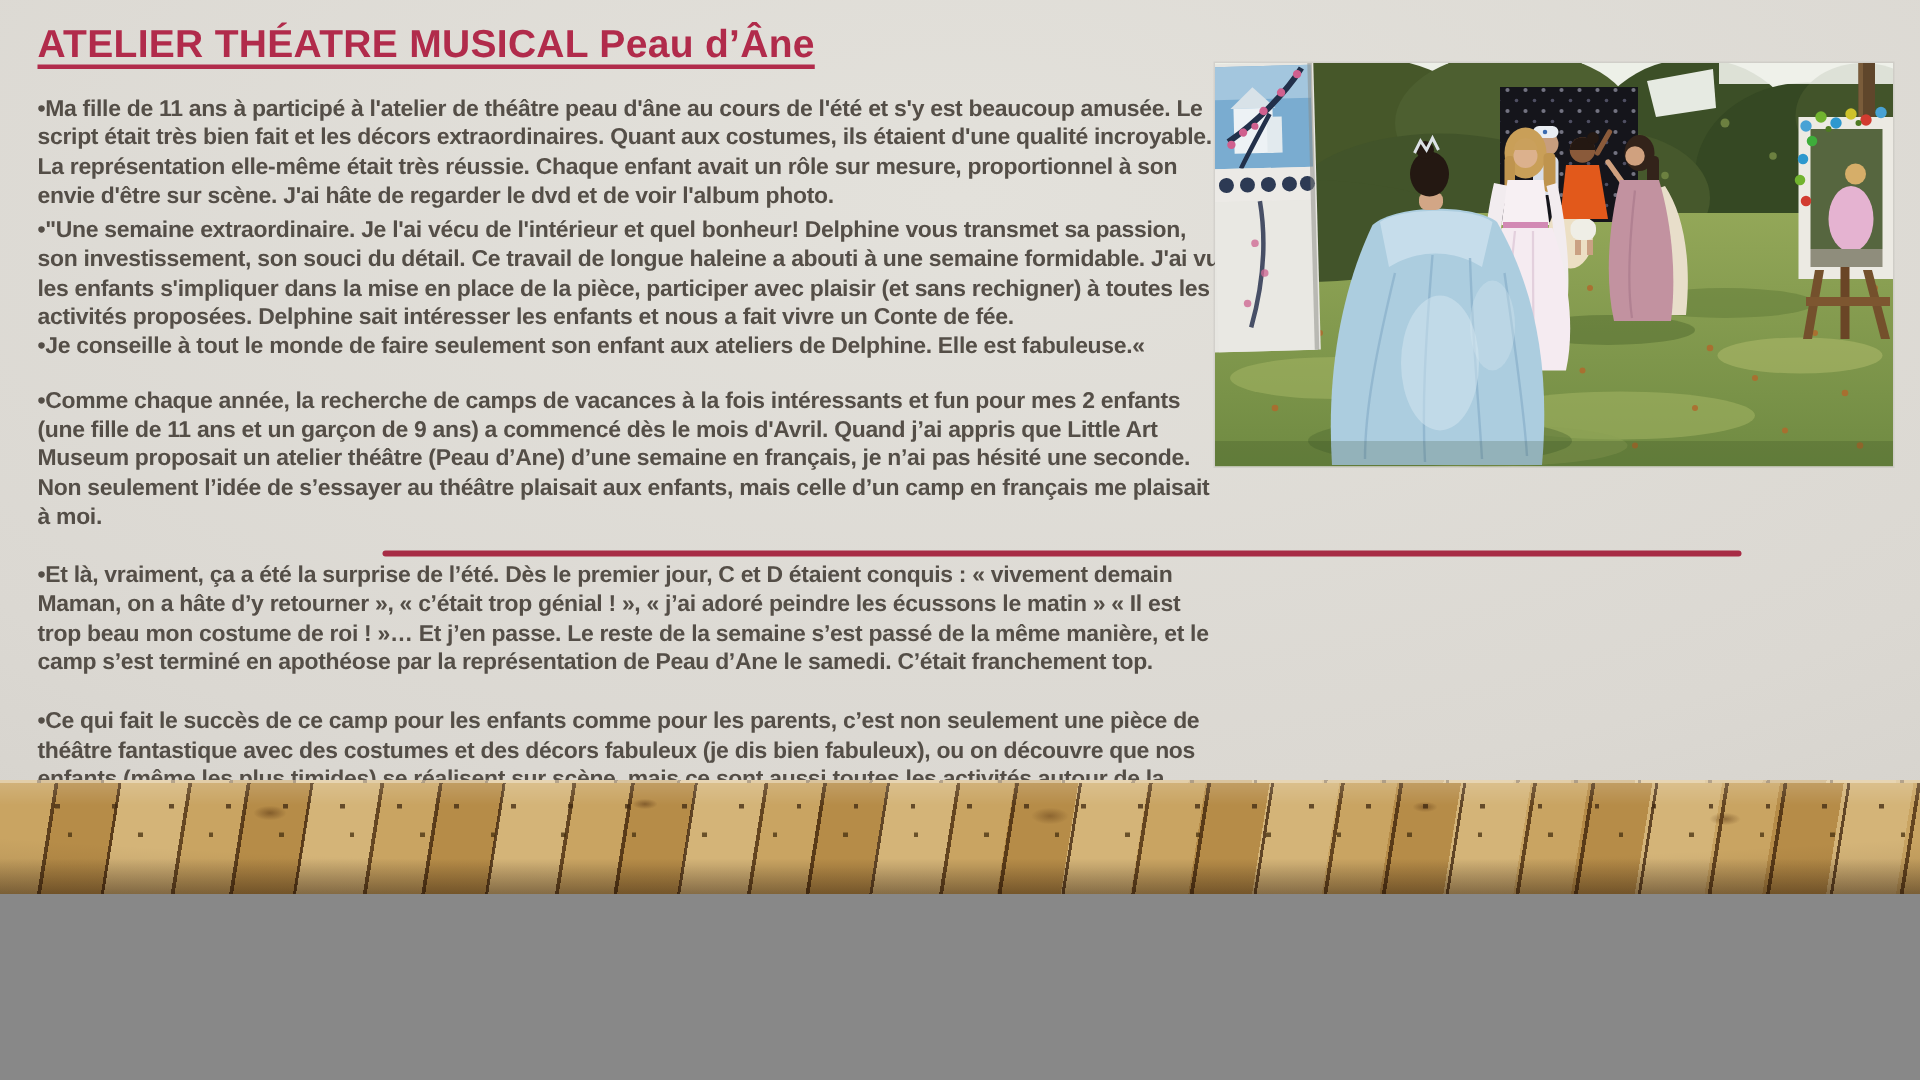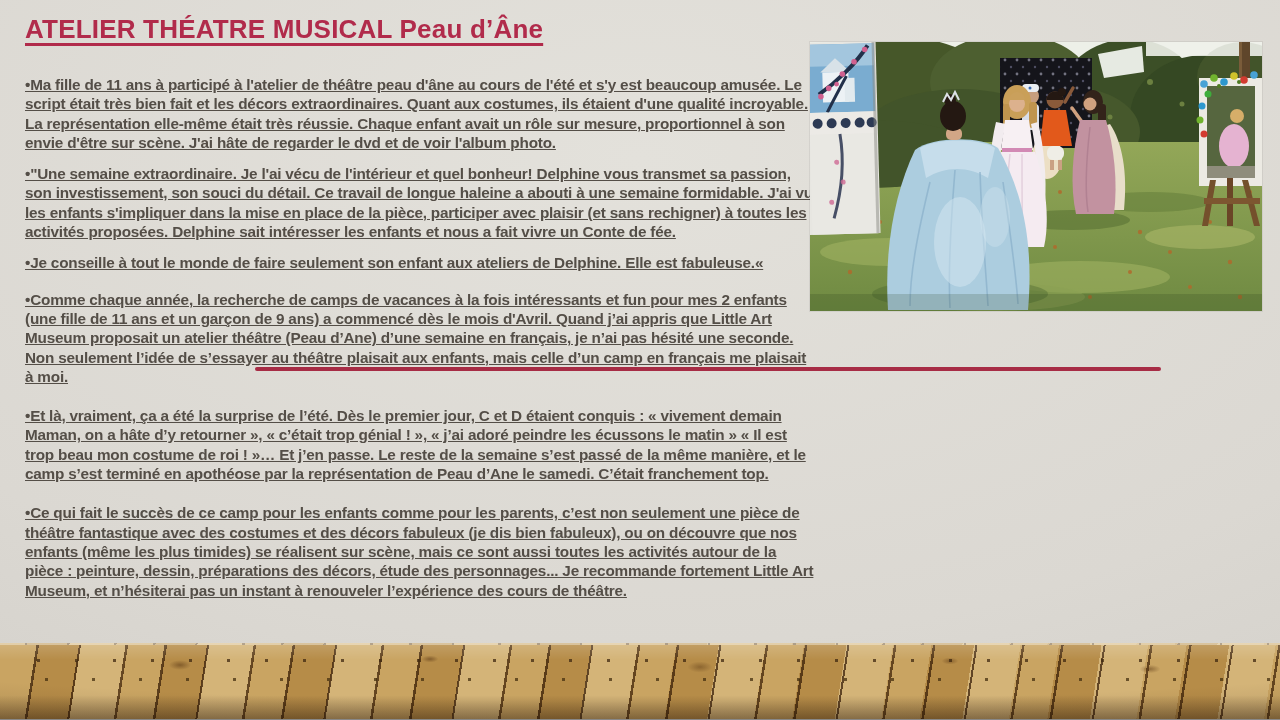--- a/index.html
+++ b/index.html
@@ -1,32 +1,32 @@
 <!DOCTYPE html>
 <html><head>
 <meta charset="utf-8">
 <style>
   html,body{margin:0;padding:0;background:#888;}
   .slide{
-    position:relative;width:1280px;height:719px;overflow:hidden;
+    position:relative;width:1280px;height:596px;overflow:hidden;
     font-family:"Liberation Sans",sans-serif;
     background:radial-gradient(130% 130% at 50% 22%, #e3e1db 0%, #dbd8d2 52%, #ccc9c3 100%);
   }
   .title{
     position:absolute;left:25px;top:14px;margin:0;
     font-size:26px;font-weight:bold;color:#b12b4b;
     letter-spacing:.2px;
     text-decoration:underline;text-decoration-thickness:3px;text-underline-offset:5px;
   }
   .text-col{
     position:absolute;left:25px;top:63px;width:792px;
     font-size:15.3px;line-height:19.3px;font-weight:bold;
     color:#544e47;letter-spacing:-0.2px;
   }
-  .para{margin:12px 0 20px 0;text-decoration:underline;}
+  .para{margin:0 0 20px 0;}
   .para.gap-xs{margin-bottom:4px;}
   .para.gap-0{margin-bottom:0;}
   .para.gap-sm{margin-bottom:17px;}
   .divider{
     position:absolute;left:255px;top:367px;width:906px;height:3.5px;
     background:#a72c45;border-radius:2px;z-index:3;
   }
   .photo{
     position:absolute;left:810px;top:42px;width:452px;height:269px;
     z-index:2;box-shadow:0 0 0 1px rgba(0,0,0,.06);

